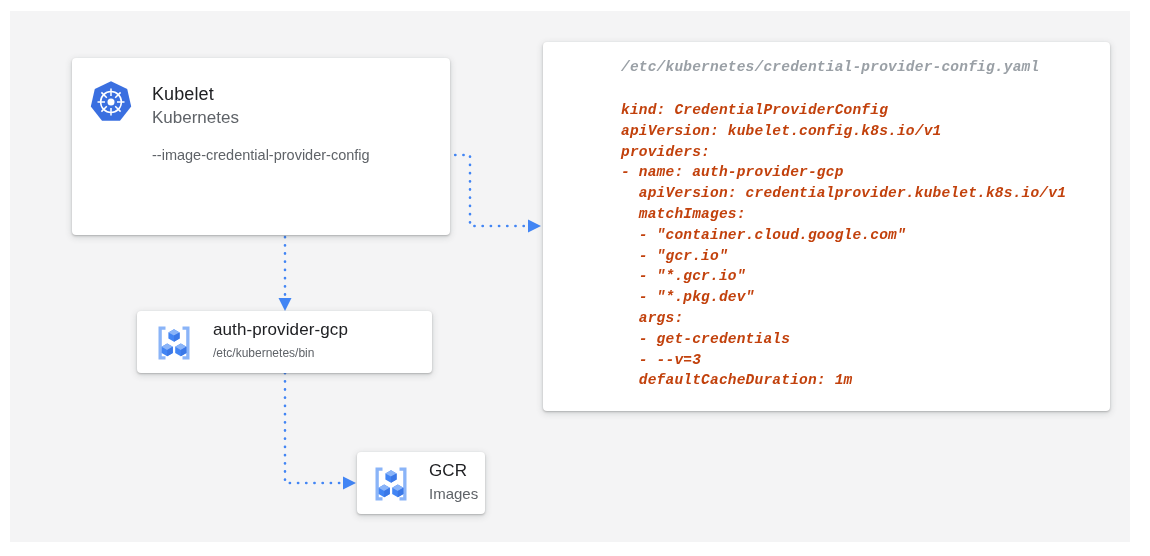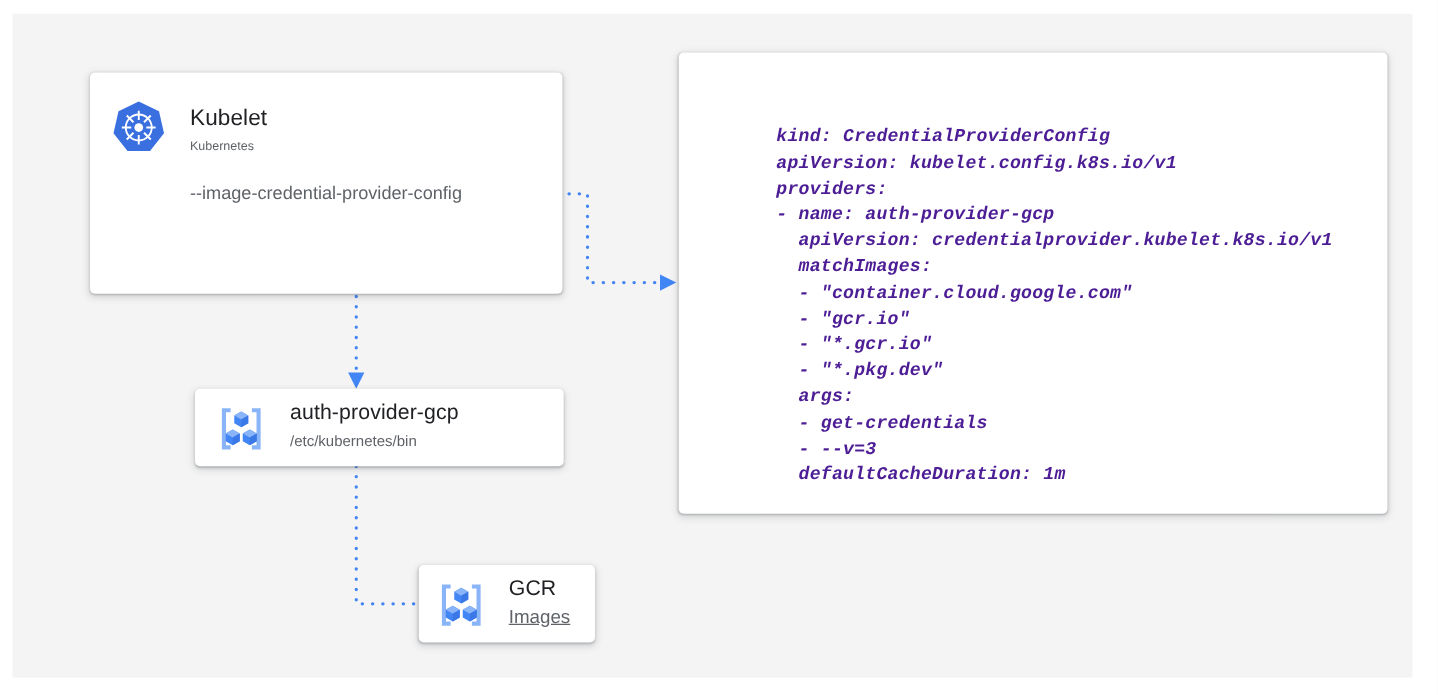--- a/index.html
+++ b/index.html
@@ -21,50 +21,50 @@
   .card{
     position:absolute;background:#ffffff;border-radius:4px;
     box-shadow:0 1px 2px rgba(60,64,67,.30), 0 2px 6px 1px rgba(60,64,67,.15);
   }
 
   
   #kubelet-card{left:72px;top:58px;width:378px;height:177px;}
   #kubelet-card .k8s-icon{position:absolute;left:15px;top:20px;width:48px;height:48px;}
   #kubelet-card .titles{position:absolute;left:80px;top:24px;}
   .card-title{font-size:18px;color:#202124;line-height:25px;letter-spacing:.1px;}
-  .card-sub{font-size:10px;color:#5f6368;line-height:22px;}
+  .card-sub{font-size:17px;color:#5f6368;line-height:22px;}
   #kubelet-card .flags{position:absolute;left:80px;top:86px;text-align:center;}
   .flag-line{font-size:14.5px;color:#5f6368;line-height:23px;white-space:nowrap;}
 
   
-  #provider-card{left:137px;top:311px;width:295px;height:62px;margin-left:19px;}
+  #provider-card{left:137px;top:311px;width:295px;height:62px;}
   #provider-card .gcp-icon{position:absolute;left:15px;top:10px;width:44px;height:44px;}
   #provider-card .titles{position:absolute;left:76px;top:7px;}
   #provider-card .card-title{font-size:17px;line-height:24px;}
   #provider-card .card-sub{font-size:12px;line-height:22px;}
 
   
-  #gcr-card{left:335px;top:452px;width:141px;height:62px;}
+  #gcr-card{left:357px;top:452px;width:128px;height:62px;}
   #gcr-card .gcp-icon{position:absolute;left:12px;top:10px;width:44px;height:44px;}
   #gcr-card .titles{position:absolute;left:72px;top:7px;}
   #gcr-card .card-title{font-size:17px;line-height:24px;}
-  #gcr-card .card-sub{font-size:15px;line-height:22px;text-decoration:underline;}
+  #gcr-card .card-sub{font-size:15px;line-height:22px;}
 
   
   #yaml-card{left:543px;top:42px;width:567px;height:369px;}
   #yaml-path{
     position:absolute;left:78px;top:17px;
     font-family:"Liberation Mono","DejaVu Sans Mono",monospace;
     font-weight:bold;font-style:italic;font-size:14.5px;color:#9aa0a6;
     letter-spacing:.2px;white-space:pre;
   }
   #yaml-body{
     position:absolute;left:78px;top:58px;
     font-family:"Liberation Mono","DejaVu Sans Mono",monospace;
-    font-weight:bold;font-style:italic;font-size:14.5px;color:#4c1d95;
+    font-weight:bold;font-style:italic;font-size:14.5px;color:#c2410c;
     letter-spacing:.2px;white-space:pre;line-height:20.8px;
   }
   #yaml-body .yl{display:block;}
 </style>
 </head>
 <body>
 
 <div class="stage">
   <div class="canvas"></div>
 
@@ -175,15 +175,16 @@
         </g>
       </svg>
     </span>
     <div class="titles">
       <div class="card-title">GCR</div>
       <div class="card-sub">Images</div>
     </div>
   </div>
 
   <div class="card" id="yaml-card">
+    <div id="yaml-path">/etc/kubernetes/credential-provider-config.yaml</div>
     <div id="yaml-body"><span class="yl">kind: CredentialProviderConfig</span><span class="yl">apiVersion: kubelet.config.k8s.io/v1</span><span class="yl">providers:</span><span class="yl">- name: auth-provider-gcp</span><span class="yl">  apiVersion: credentialprovider.kubelet.k8s.io/v1</span><span class="yl">  matchImages:</span><span class="yl">  - "container.cloud.google.com"</span><span class="yl">  - "gcr.io"</span><span class="yl">  - "*.gcr.io"</span><span class="yl">  - "*.pkg.dev"</span><span class="yl">  args:</span><span class="yl">  - get-credentials</span><span class="yl">  - --v=3</span><span class="yl">  defaultCacheDuration: 1m</span></div>
   </div>
 </div>
 
 </body></html>

